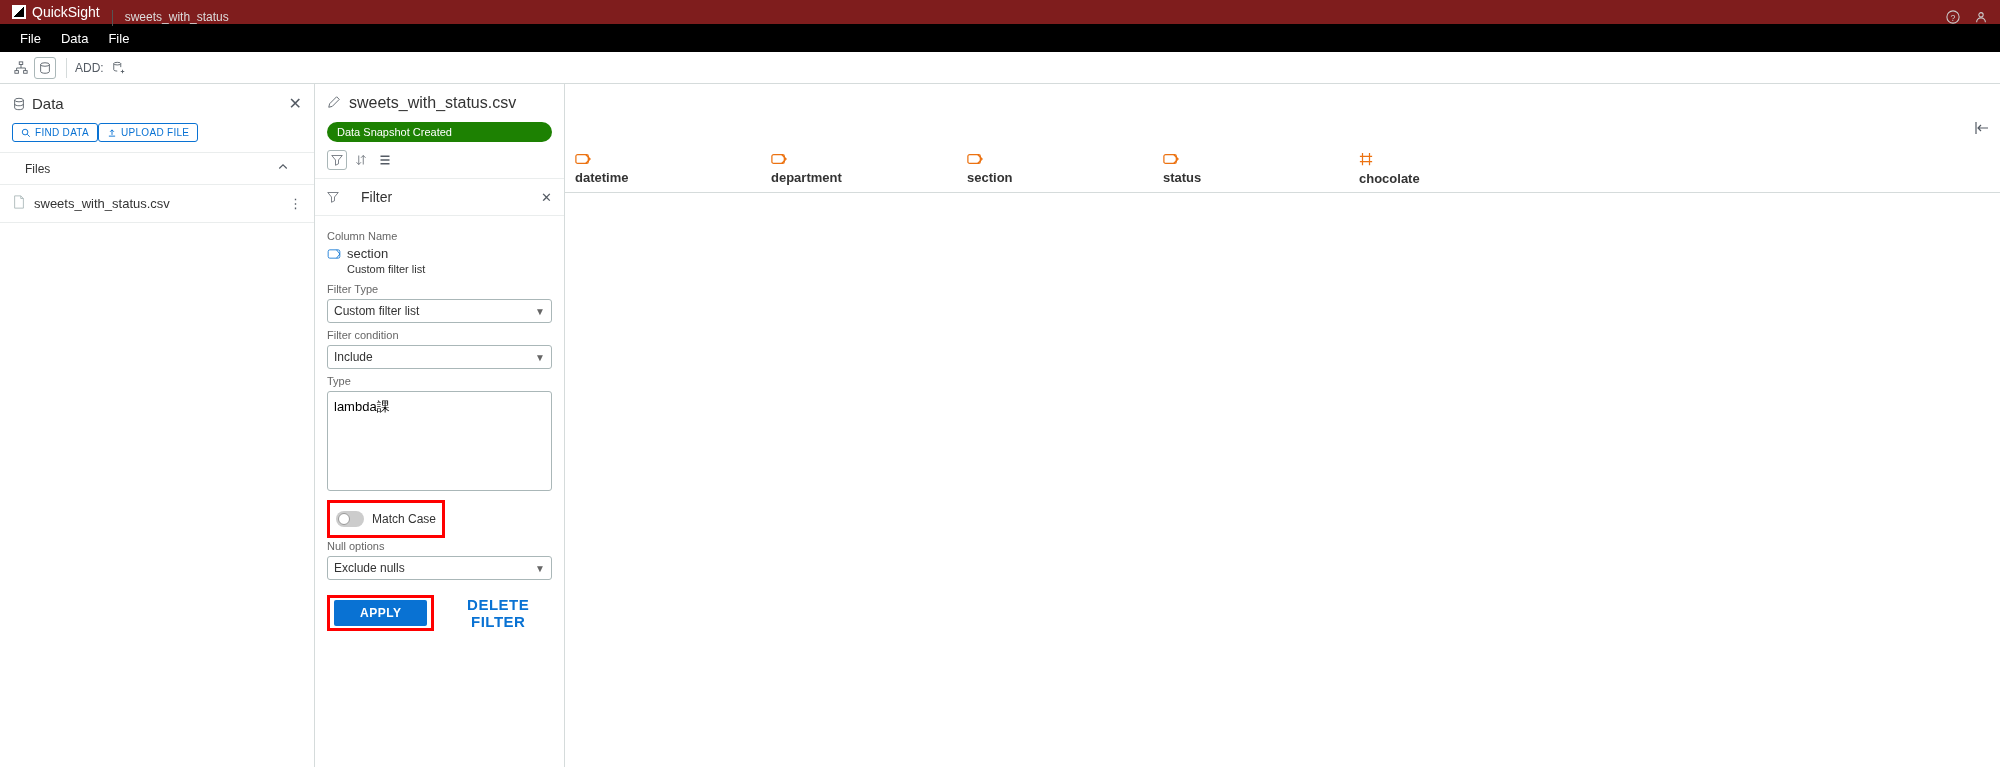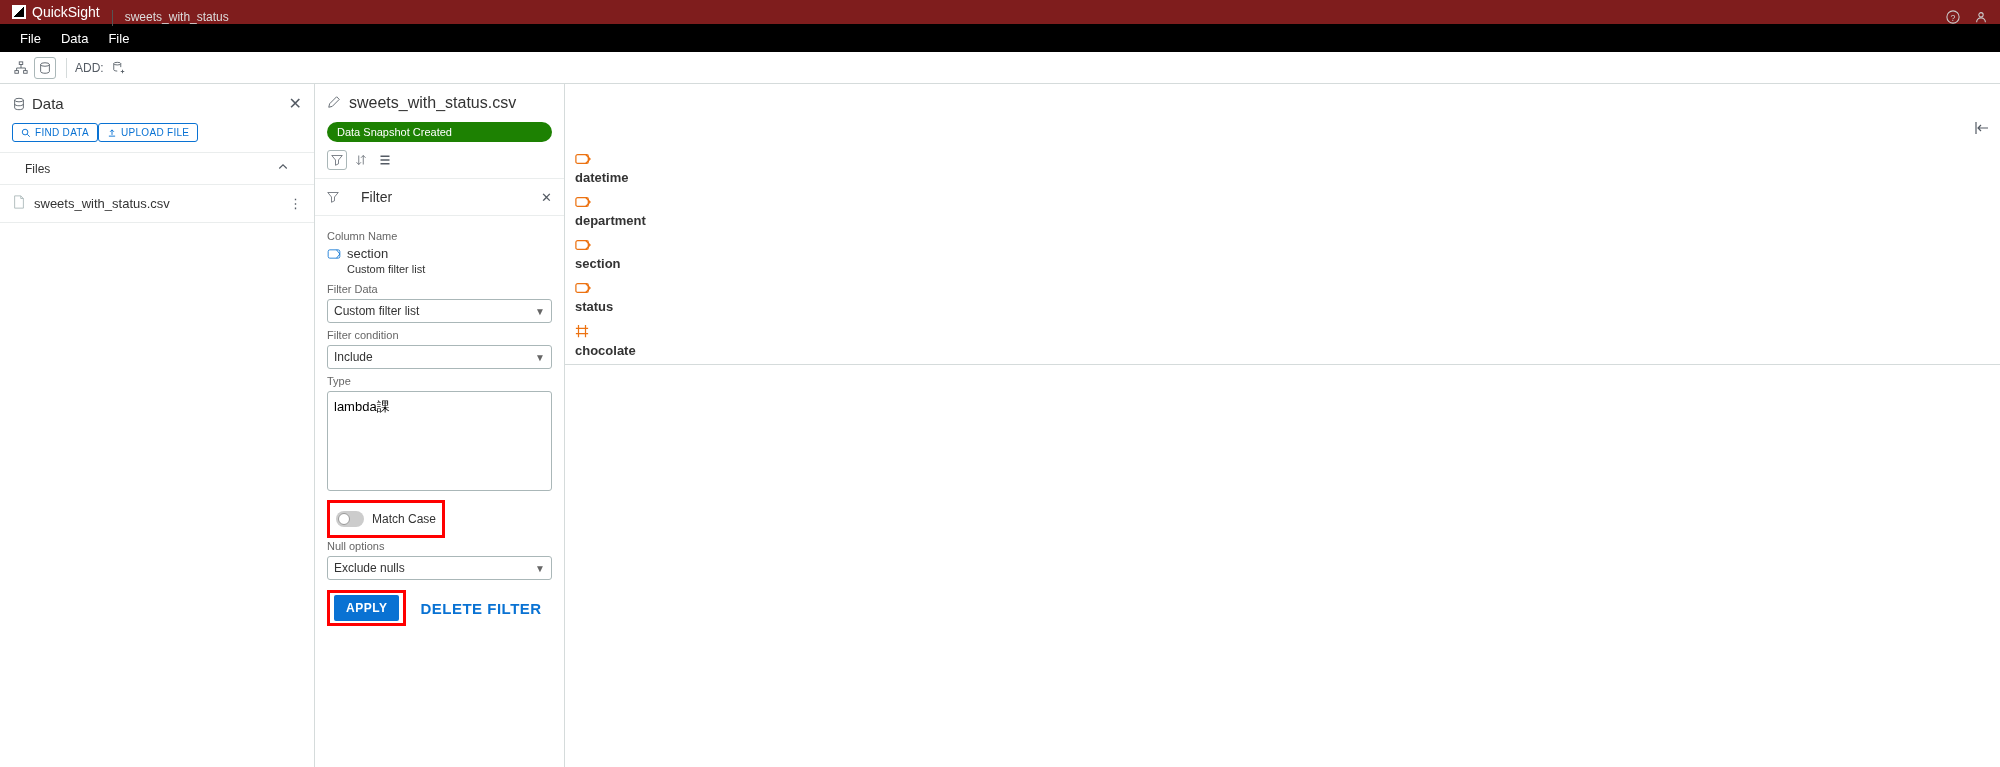--- a/index.html
+++ b/index.html
@@ -57,21 +57,21 @@
 .filter-body { padding: 8px 12px; overflow-y:auto; }
 .f-label { font-size:11px; color:#666; margin-bottom:4px; margin-top:6px; }
 .f-col { display:flex; align-items:center; gap:6px; font-size:13px; color:#333; margin-bottom:2px; }
 .f-sub { font-size:11px; color:#333; margin-left:20px; margin-bottom:8px; }
 .f-select { width:100%; border:1px solid #aab7b8; border-radius:3px; padding:4px 6px; background:#fff; font-size:12px; color:#333; display:flex; align-items:center; justify-content:space-between; cursor:pointer; }
 .f-textarea { width:100%; border:1px solid #aab7b8; border-radius:3px; padding:6px; font-size:13px; height:100px; resize:none; font-family:inherit; }
 .toggle-row { display:flex; align-items:center; gap:8px; padding:6px 2px; font-size:12px; }
 .toggle { width:28px; height:16px; background:#ccc; border-radius:8px; position:relative; cursor:pointer; }
 .toggle .knob { width:12px; height:12px; background:#fff; border-radius:50%; position:absolute; top:2px; left:2px; border:1px solid #999; }
 .hl-red { border:3px solid #ff0000; padding:2px 4px; display:inline-flex; align-items:center; }
-.btn-apply { background:#0972d3; color:#fff; border:none; padding:6px 12px; font-size:12px; font-weight:600; letter-spacing:0.5px; border-radius:2px; cursor:pointer; }
+.btn-apply { background:#0972d3; color:#fff; border:none; padding:6px 26px; font-size:12px; font-weight:600; letter-spacing:0.5px; border-radius:2px; cursor:pointer; }
 .btn-delete { background:none; border:none; color:#0972d3; font-size:15px; font-weight:600; letter-spacing:0.5px; cursor:pointer; padding:6px 4px; }
 .action-row { display:flex; align-items:center; gap:10px; margin-top:10px; }
 
 
 .dataarea { flex:1; position:relative; }
 .col-headers { display:flex; border-bottom:1px solid #d5dbdb; padding-top:4px; }
 .col { width:196px; padding:4px 10px 6px; }
 .col .type-icon { color:#ec7211; display:block; margin-bottom:2px; font-size:14px; }
 .col .name { font-size:13px; font-weight:600; color:#333; }
 .collapse-btn { position:absolute; top:36px; right:10px; color:#545b64; cursor:pointer; font-size:14px; }
@@ -227,21 +227,21 @@
       <div class="f-label">Column Name</div>
       <div class="f-col">
         <svg width="14" height="10" viewBox="0 0 16 12">
             <rect x="1" y="1" width="14" height="10" rx="2" stroke="#0972d3" fill="none"></rect>
             <path d="M11 1l4 5-4 5" stroke="#0972d3" fill="none"></path>
           </svg>
         <span>section</span>
       </div>
       <div class="f-sub">Custom filter list</div>
 
-      <div class="f-label">Filter Data</div>
+      <div class="f-label">Filter Type</div>
       <div class="f-select">
         <span>Custom filter list</span>
         <span class="caret">▼</span>
       </div>
 
       <div class="f-label">Filter condition</div>
       <div class="f-select">
         <span>Include</span>
         <span class="caret">▼</span>
       </div>
@@ -272,21 +272,21 @@
       </div>
     </div>
   </div>
 
   <div class="dataarea">
     <span class="collapse-btn">
       <svg width="16" height="16" viewBox="0 0 16 16">
           <path d="M2 2v12M14 8H4M7 5l-3 3 3 3" stroke="#545b64" fill="none" stroke-width="1.2"></path>
         </svg>
     </span>
-    <div class="col-headers" style="margin-top:60px;flex-direction:column;">
+    <div class="col-headers" style="margin-top:60px;">
       <div class="col">
         <span class="type-icon">
           <svg width="16" height="12" viewBox="0 0 18 12">
               <rect x="1" y="1" width="14" height="10" rx="2" stroke="#ec7211" fill="none" stroke-width="1.4"></rect>
               <path d="M12 1l5 5-5 5" stroke="#ec7211" fill="none" stroke-width="1.4"></path>
             </svg>
         </span>
         <span class="name">datetime</span>
       </div>
       <div class="col">

